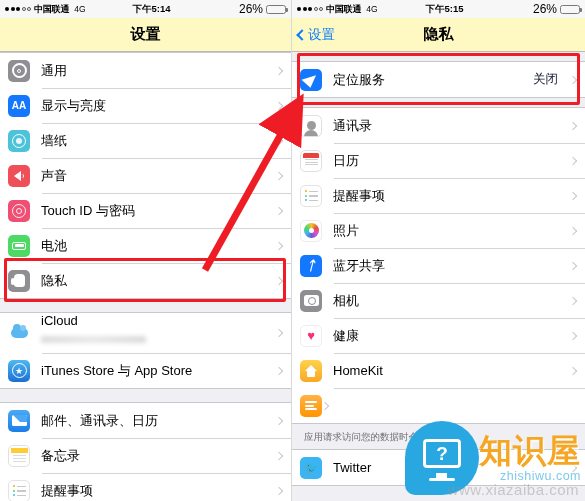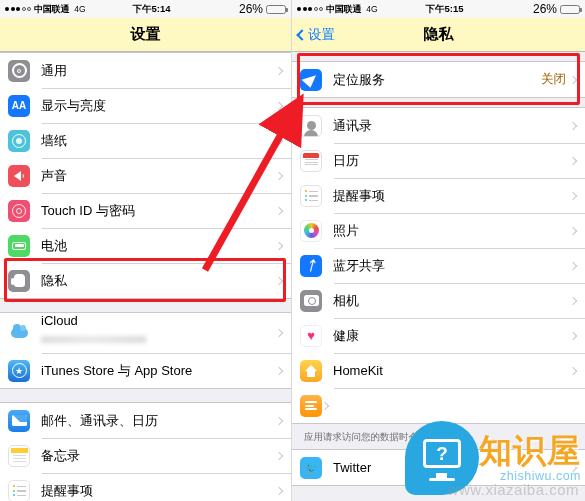--- a/index.html
+++ b/index.html
@@ -57,21 +57,21 @@
   .gap.small { height: 9px; }
   .group { background: #fff; border-top: 0.5px solid #c8c7cc; border-bottom: 0.5px solid #c8c7cc; }
   .row { display: flex; align-items: center; height: 35px; padding-left: 8px;
          background: #fff; position: relative; cursor: pointer; }
   .row + .row::before { content: ""; position: absolute; top: 0; left: 42px; right: 0;
                         height: 0.5px; background: #d4d4d6; }
   .ico { width: 22px; height: 22px; border-radius: 5px; flex: 0 0 22px;
          display: flex; align-items: center; justify-content: center;
          color: #fff; font-size: 11px; font-weight: bold; overflow: hidden; }
   .label { font-size: 13px; color: #000; margin-left: 11px; flex: 1; white-space: nowrap; }
-  .value { font-size: 12.5px; color: #a16207; margin-right: 4px; }
+  .value { font-size: 12.5px; color: #0f172a; margin-right: 12px; }
   .chev { width: 6px; height: 6px; border-top: 1.6px solid #c7c7cc;
           border-right: 1.6px solid #c7c7cc; transform: rotate(45deg);
           margin-right: 9px; flex: 0 0 auto; }
   .subblur { position: absolute; left: 41px; top: 23px; width: 105px; height: 7px;
              background: linear-gradient(90deg,#dcdcdc,#e8e8e8,#dadada); filter: blur(2px); }
   .footnote { font-size: 9.5px; color: #6d6d72; padding: 7px 10px 6px 12px;
               line-height: 1.3; background: #efeff4; }
 
   
   .i-gear { background: #8e8e93; }

